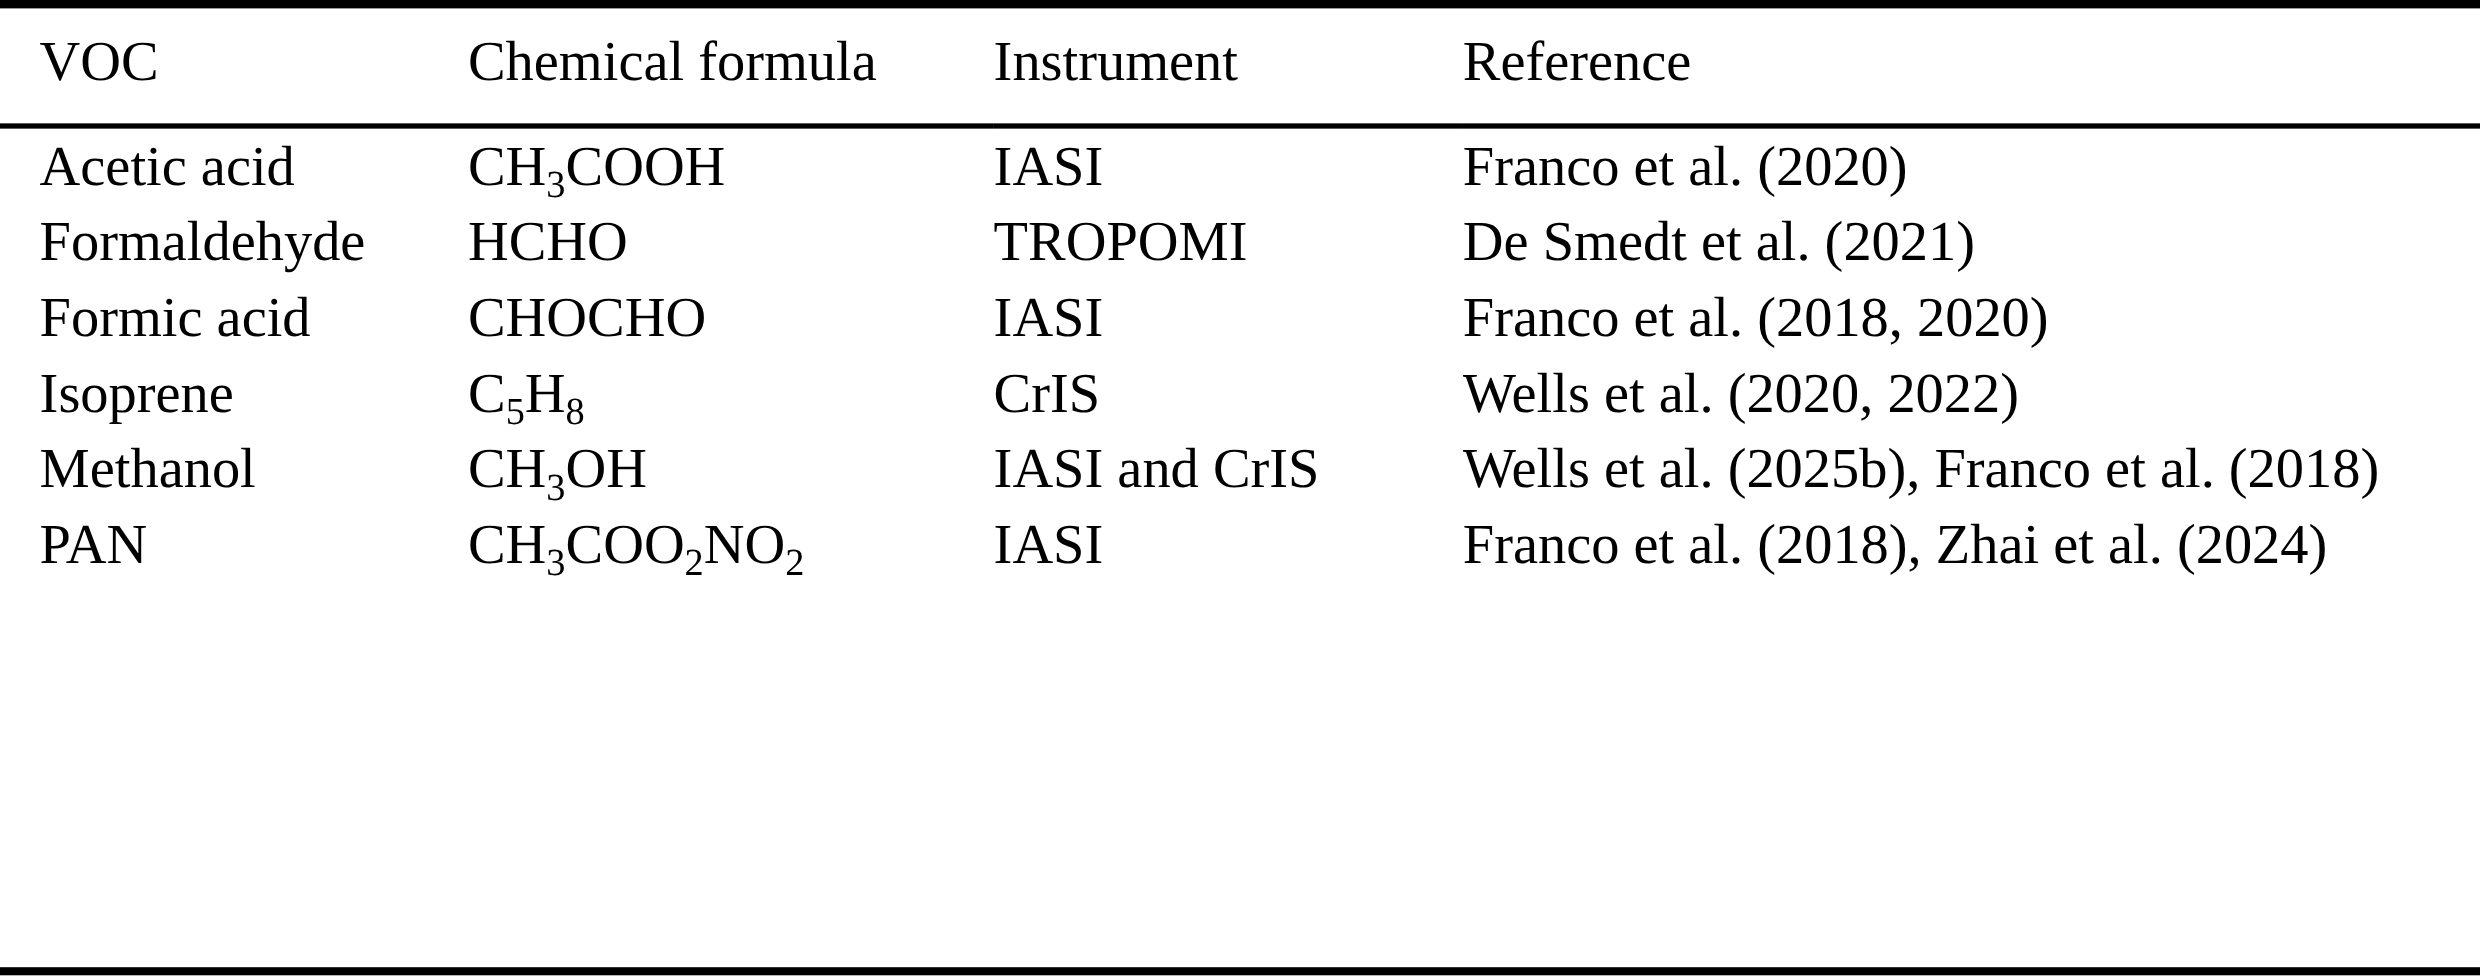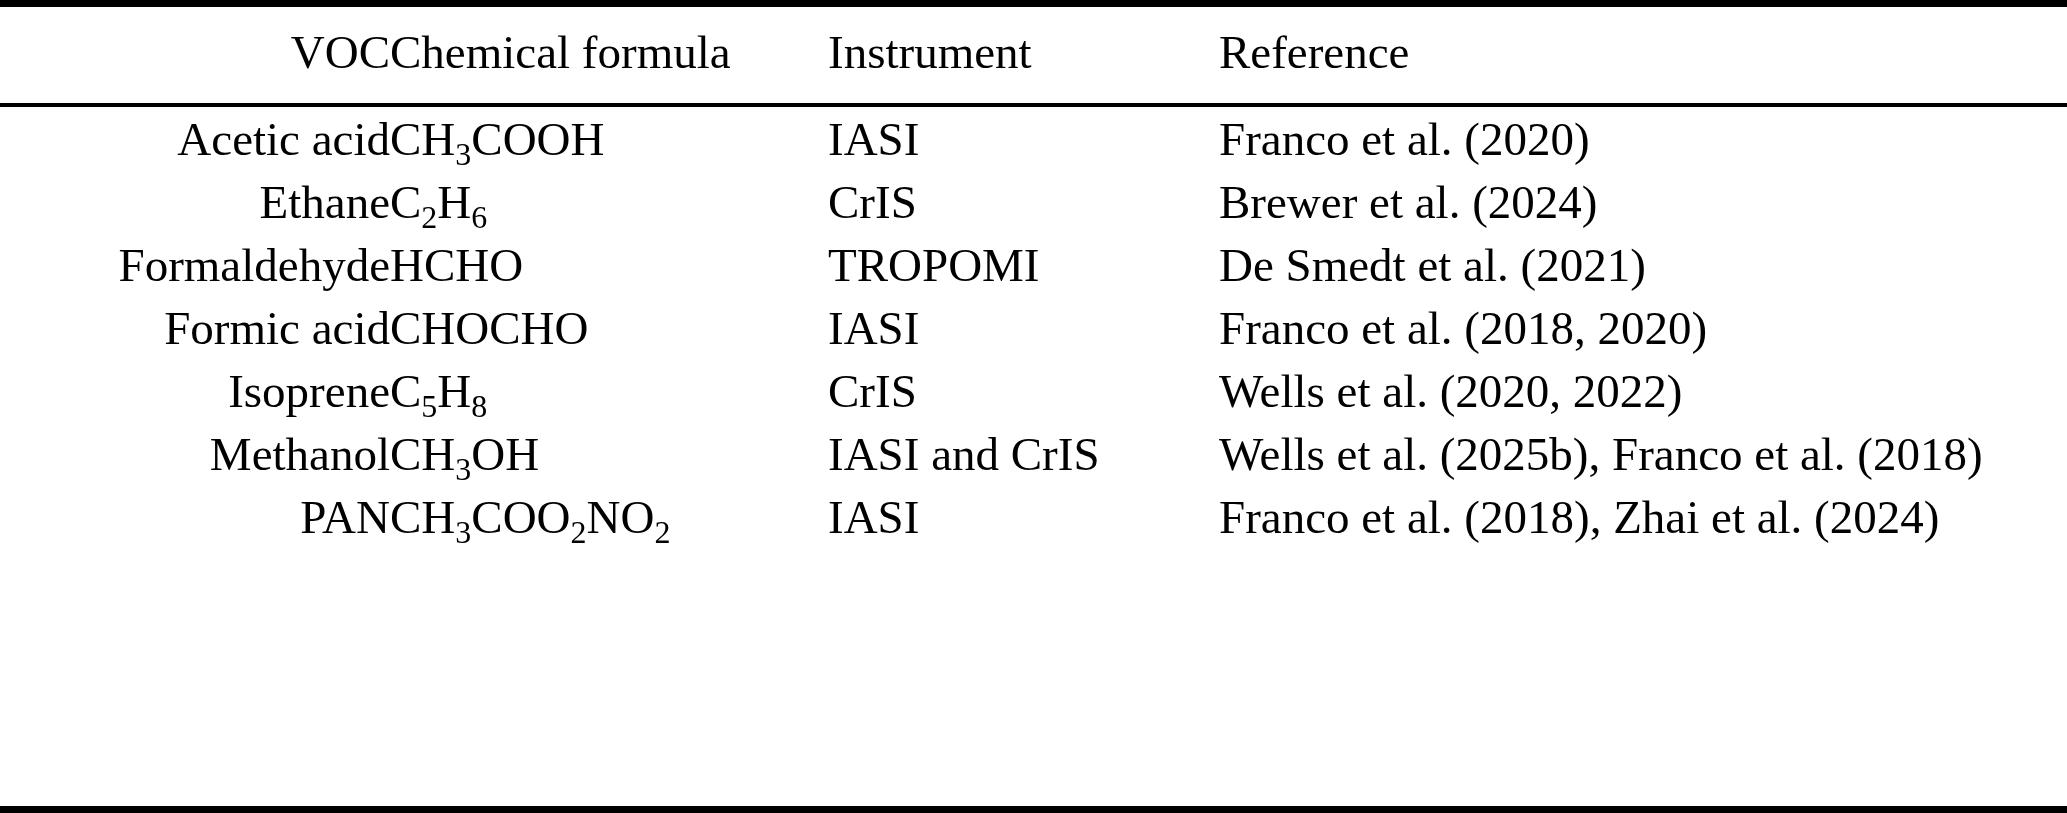--- a/index.html
+++ b/index.html
@@ -34,21 +34,21 @@
     overflow: hidden;
   }
   .voc-table td {
     height: 63px;
     vertical-align: middle;
     padding: 0;
     white-space: nowrap;
     overflow: hidden;
   }
   .voc-table th:first-child,
-  .voc-table td:first-child { padding-left: 33px; text-align: right; }
+  .voc-table td:first-child { padding-left: 33px; }
   .voc-table sub {
     font-size: 68%;
     line-height: 0;
     vertical-align: sub;
   }
 </style>
 </head>
 <body>
 
 <div class="page">
@@ -69,26 +69,20 @@
     </thead>
     <tbody>
   <tr>
     <td>Acetic acid</td>
     <td>CH<sub>3</sub>COOH</td>
     <td>IASI</td>
     <td>Franco et al. (2020)</td>
   </tr>
 
 
-  <tr>
-    <td>Ethane</td>
-    <td>C<sub>2</sub>H<sub>6</sub></td>
-    <td>CrIS</td>
-    <td>Brewer et al. (2024)</td>
-  </tr>
 
 
 
   <tr>
     <td>Formaldehyde</td>
     <td>HCHO</td>
     <td>TROPOMI</td>
     <td>De Smedt et al. (2021)</td>
   </tr>
 

